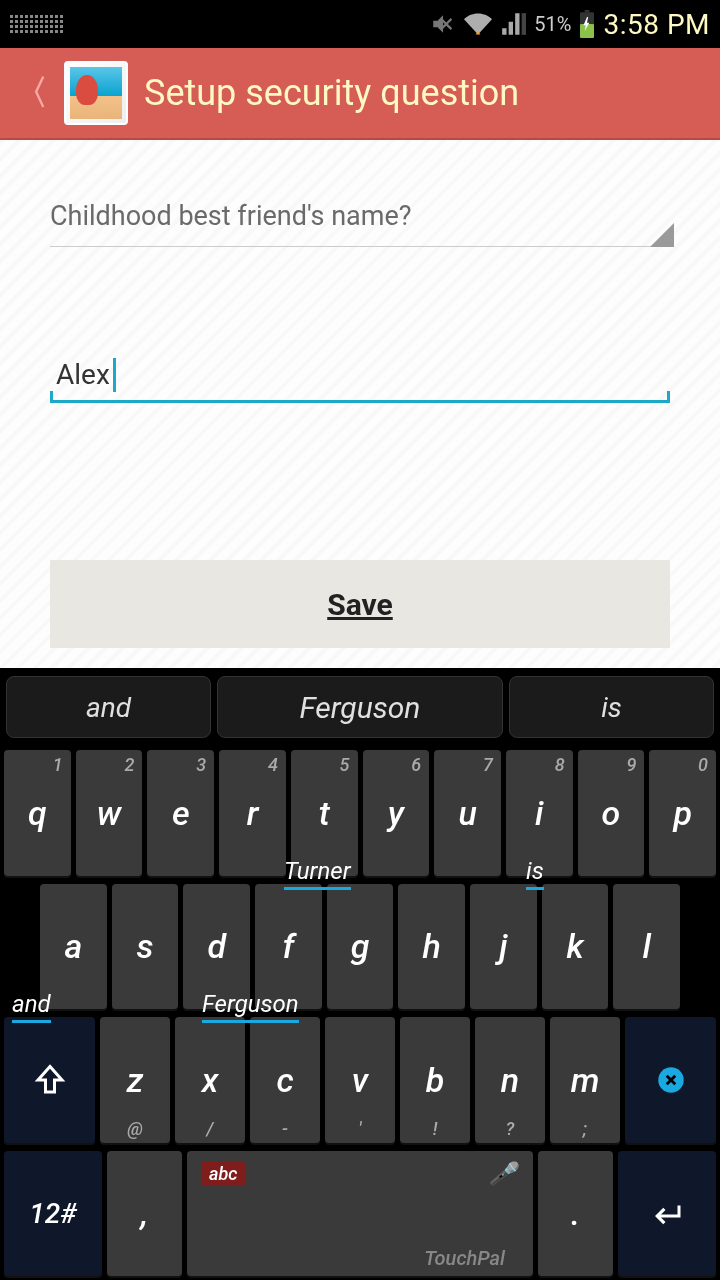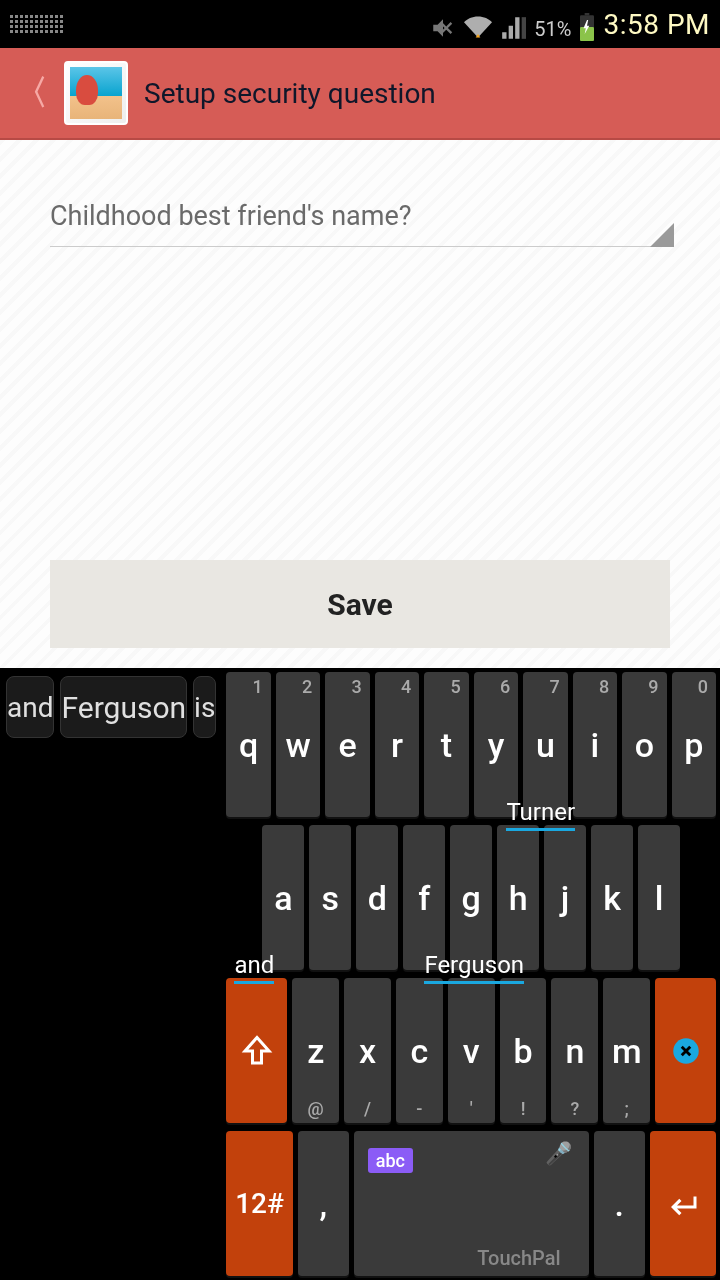--- a/index.html
+++ b/index.html
@@ -9,21 +9,21 @@
   .status-bar {
     height: 48px;
     background: #000;
     display: flex;
     align-items: center;
     justify-content: space-between;
     padding: 0 10px;
     color: #ccc;
   }
   .status-left { display: flex; align-items: center; gap: 6px; }
-  .status-right { display: flex; align-items: flex-end; gap: 8px; }
+  .status-right { display: flex; align-items: center; gap: 8px; }
   .kb-dots { display: grid; grid-template-columns: repeat(11, 3px); grid-template-rows: repeat(4, 3px); gap: 2px; }
   .kb-dots span { width: 3px; height: 3px; background: #888; }
   .battery-pct { font-size: 20px; color: #ccc; }
   .clock { font-size: 28px; color: #fef9c3; letter-spacing: 0.5px; }
   
   
   .app-bar {
     height: 92px;
     background: #d65c56;
     display: flex;
@@ -52,21 +52,21 @@
     background: linear-gradient(180deg, #5bc5e8 0%, #0aa4cf 55%, #f3c28b 55%, #e8b479 100%);
   }
   .app-icon::after {
     content: '';
     position: absolute;
     left: 10px; top: 12px;
     width: 22px; height: 30px;
     background: #d94c3f;
     border-radius: 50% 50% 40% 40%;
   }
-  .app-title { color: #0f172a; font-size: 28px; }
+  .app-title { color: #fef9c3; font-size: 36px; }
   
   
   .content {
     height: 528px;
     background: #fdfdfd;
     background-image: repeating-linear-gradient(135deg, rgba(0,0,0,0.02) 0 4px, transparent 4px 12px);
     padding: 60px 50px 20px 50px;
     display: flex;
     flex-direction: column;
     gap: 48px;
@@ -122,28 +122,30 @@
   .save-btn {
     margin-top: auto;
     height: 88px;
     background: #e9e7e2;
     display: flex;
     align-items: center;
     justify-content: center;
     font-size: 30px;
     font-weight: bold;
     color: #222;
+    text-decoration: underline;
   }
   
   
   .keyboard {
     height: 612px;
     background: #000;
     display: flex;
-    flex-direction: row;
+    flex-direction: column;
+    font-style: italic;
   }
   .suggestions {
     height: 78px;
     display: flex;
     gap: 6px;
     padding: 8px 6px;
   }
   .sugg {
     flex: 1;
     background: #1b1b1b;
@@ -178,28 +180,28 @@
     top: 4px; right: 8px;
     font-size: 18px;
     color: #aaa;
   }
   .key .sym {
     position: absolute;
     bottom: 4px;
     font-size: 18px;
     color: #aaa;
   }
-  .key.dark { background: #c2410c; }
+  .key.dark { background: #0f172a; }
   .key.shift svg, .key.enter svg { width: 36px; height: 36px; }
   .key.del { color: #1aa8e0; font-size: 32px; }
   .key.space { flex: 4.6; background: #3a3a3a; position: relative; }
   .abc-badge {
     position: absolute;
-    top: 17px; left: 14px;
-    background: #8b5cf6;
+    top: 10px; left: 14px;
+    background: #7f1d1d;
     color: #fff;
     font-size: 18px;
     padding: 2px 8px;
     border-radius: 3px;
   }
   .mic-icon {
     position: absolute;
     top: 10px; right: 16px;
     color: #777;
     font-size: 22px;
@@ -306,20 +308,23 @@
   <span class="back-chevron">〈</span>
   <div class="app-icon"></div>
   <span class="app-title">Setup security question</span>
 </div>
 
 <div class="content">
   <div class="question-select">
     <span class="text">Childhood best friend's name?</span>
     <div class="spinner-triangle"></div>
   </div>
+  <div class="answer-field">
+    <span class="answer-text"><span>Alex</span><span class="cursor"></span></span>
+  </div>
   <div class="save-btn">
     <span>Save</span>
   </div>
 </div>
 
 <div class="keyboard">
   <div class="suggestions">
     <div class="sugg">
         <span>and</span>
       </div>

